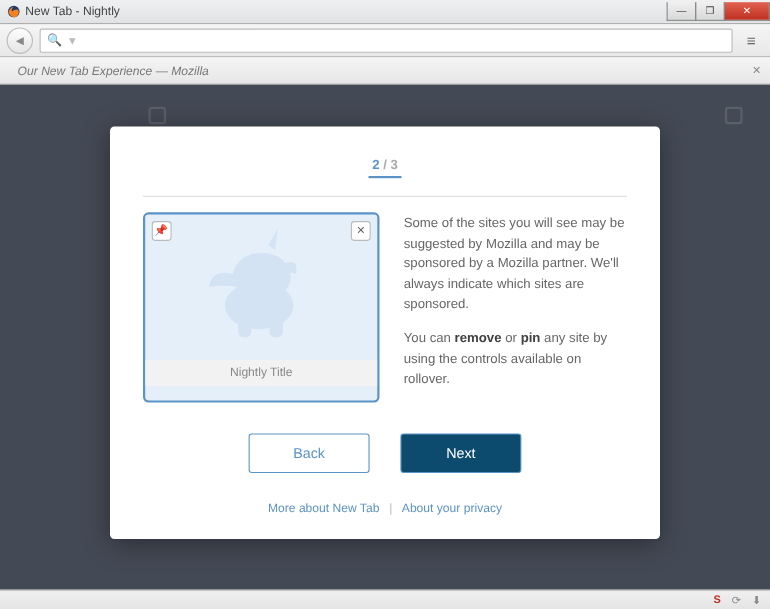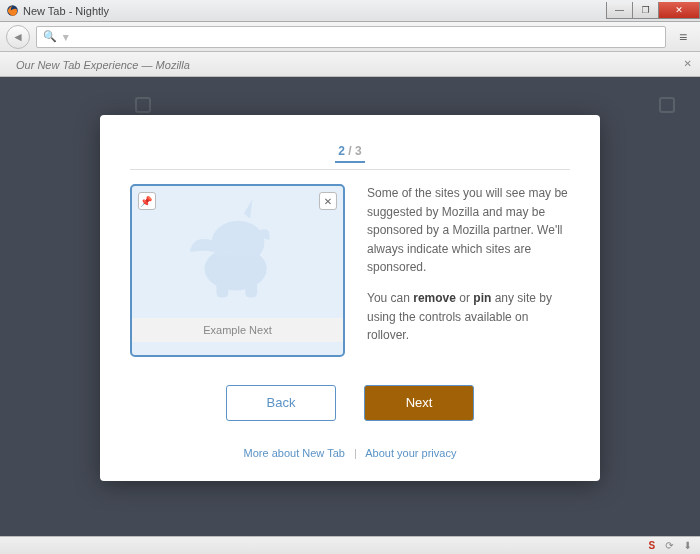--- a/index.html
+++ b/index.html
@@ -31,38 +31,38 @@
 
 .content { position: absolute; top: 77px; left: 0; right: 0; bottom: 18px; background: #444a55; padding: 40px 0 0 0; }
 .tile-ghost { position: absolute; top: 20px; width: 16px; height: 16px; border: 2px solid #5a6068; border-radius: 3px; }
 .tile-ghost.left { left: 135px; }
 .tile-ghost.right { right: 25px; }
 
 
 .modal { position: absolute; top: 38px; left: 100px; width: 500px; background: #fff; border-radius: 4px; box-shadow: 0 4px 24px rgba(0,0,0,0.4); padding: 26px 30px 22px; }
 .step { text-align: center; font-size: 12px; color: #5b93c6; font-weight: bold; border-bottom: 2px solid #5b93c6; display: inline-block; padding: 0 3px 3px; }
 .step-gray { color: #aaa; }
-.step-wrap { text-align: center; margin-bottom: 6px; }
+.step-wrap { text-align: center; margin-bottom: 16px; }
 .modal h1 { text-align: center; font-size: 22px; font-weight: normal; color: #777; margin-bottom: 8px; }
 .modal hr { border: none; border-top: 1px solid #ddd; margin-bottom: 14px; }
 .row { display: flex; gap: 22px; margin-bottom: 28px; }
 .thumbcard { width: 215px; border: 2px solid #5b93c6; border-radius: 5px; background: #e4effa; position: relative; overflow: hidden; }
 .thumbimg { height: 132px; position: relative; display:flex; align-items:center; justify-content:center;}
 .thumbimg svg { width: 120px; height: 120px; opacity: 0.5; }
 .thumbbtn { position: absolute; top: 6px; width: 18px; height: 18px; background: #fff; border: 1px solid #bbb; border-radius: 3px; display: flex; align-items: center; justify-content: center; font-size: 10px; color: #666; }
 .thumbbtn.pin { left: 6px; }
 .thumbbtn.x { right: 6px; }
 .thumbtitle { background: #f2f2f2; text-align: center; font-size: 11px; color: #888; padding: 6px 0; }
 .desc { flex: 1; font-size: 12px; color: #666; line-height: 1.55; }
 .desc p { margin-bottom: 12px; }
 .desc b { color: #404040; }
 .btnrow { display: flex; justify-content: center; gap: 28px; margin-bottom: 26px; }
 .btn { width: 110px; height: 36px; border-radius: 3px; font-size: 13px; display: flex; align-items: center; justify-content: center; cursor: pointer; }
 .btn.back { background: #fff; border: 1px solid #5b93c6; color: #5b93c6; }
-.btn.next { background: #a16207; border: 1px solid #5b93c6; color: #fff; }
+.btn.next { background: #0c4a6e; border: 1px solid #5b93c6; color: #fff; }
 .links { text-align: center; font-size: 11px; color: #5b93c6; }
 .links .sep { margin: 0 6px; color: #bbb; }
 
 
 .statusbar { position: absolute; bottom: 0; left: 0; right: 0; height: 18px; background: linear-gradient(to bottom,#f0f0f0,#e4e4e4); border-top: 1px solid #bbb; display: flex; justify-content: flex-end; align-items: center; gap: 10px; padding: 0 8px; color: #888; font-size: 10px; }
 .statusbar .s { color: #c03020; font-weight: bold; }
 .statusbar .arrow { color: #888; }
 </style>
 </head>
 <body>
@@ -119,21 +119,21 @@
               <path d="M 55 18 L 62 6 L 60 22 Z"></path>
               <ellipse cx="50" cy="42" rx="22" ry="18"></ellipse>
               <ellipse cx="48" cy="64" rx="26" ry="18"></ellipse>
               <path d="M 28 40 Q 12 36 10 50 Q 22 48 30 50 Z"></path>
               <rect x="32" y="74" width="10" height="14" rx="4"></rect>
               <rect x="56" y="74" width="10" height="14" rx="4"></rect>
               <path d="M 68 32 Q 78 28 76 40 Q 70 38 66 38 Z"></path>
             </g>
           </svg>
         </div>
-        <div class="thumbtitle">Example Next</div>
+        <div class="thumbtitle">Nightly Title</div>
       </div>
       <div class="desc">
         <p>Some of the sites you will see may be suggested by Mozilla and may be sponsored by a Mozilla partner. We'll always indicate which sites are sponsored.</p>
         <p><span>You can </span><b>remove</b><span> or </span><b>pin</b><span> any site by using the controls available on rollover.</span></p>
       </div>
     </div>
     <div class="btnrow">
       <div class="btn back">Back</div>
       <div class="btn next">Next</div>
     </div>

